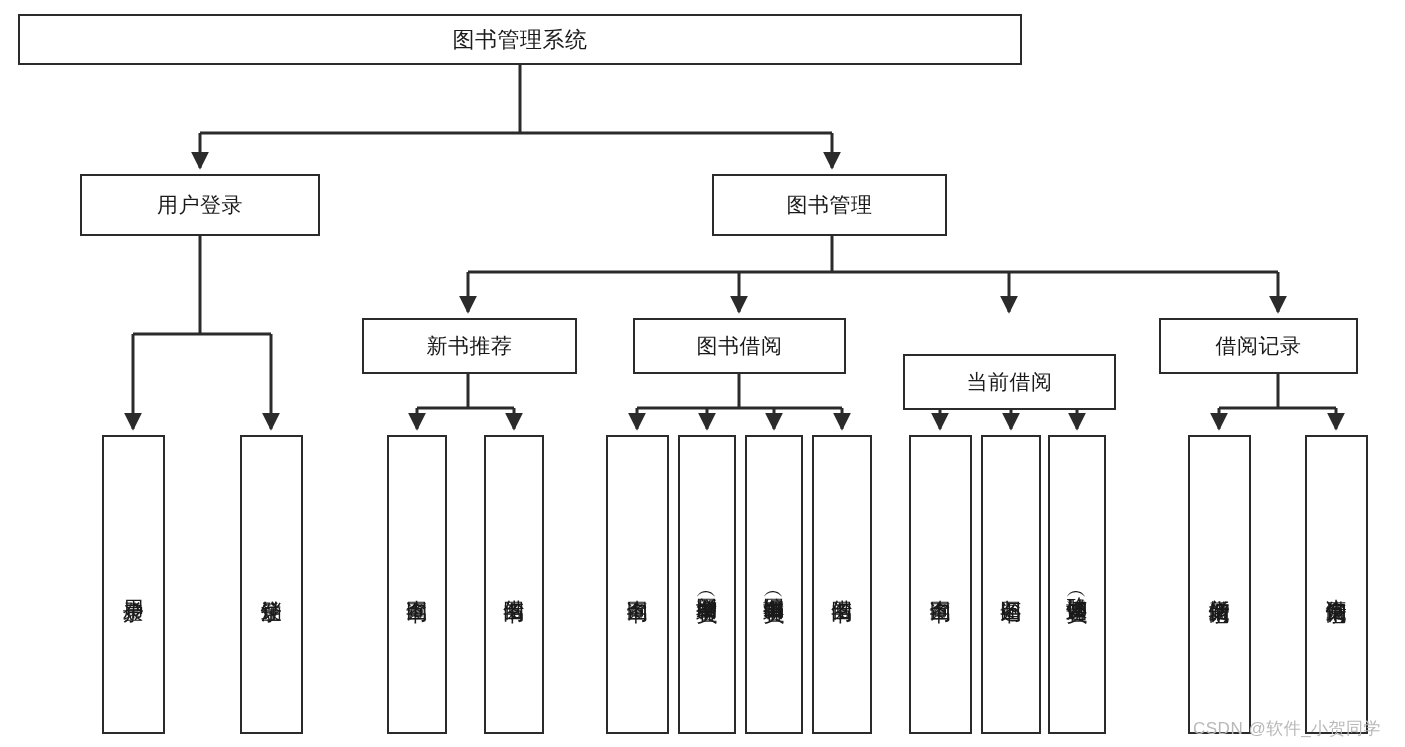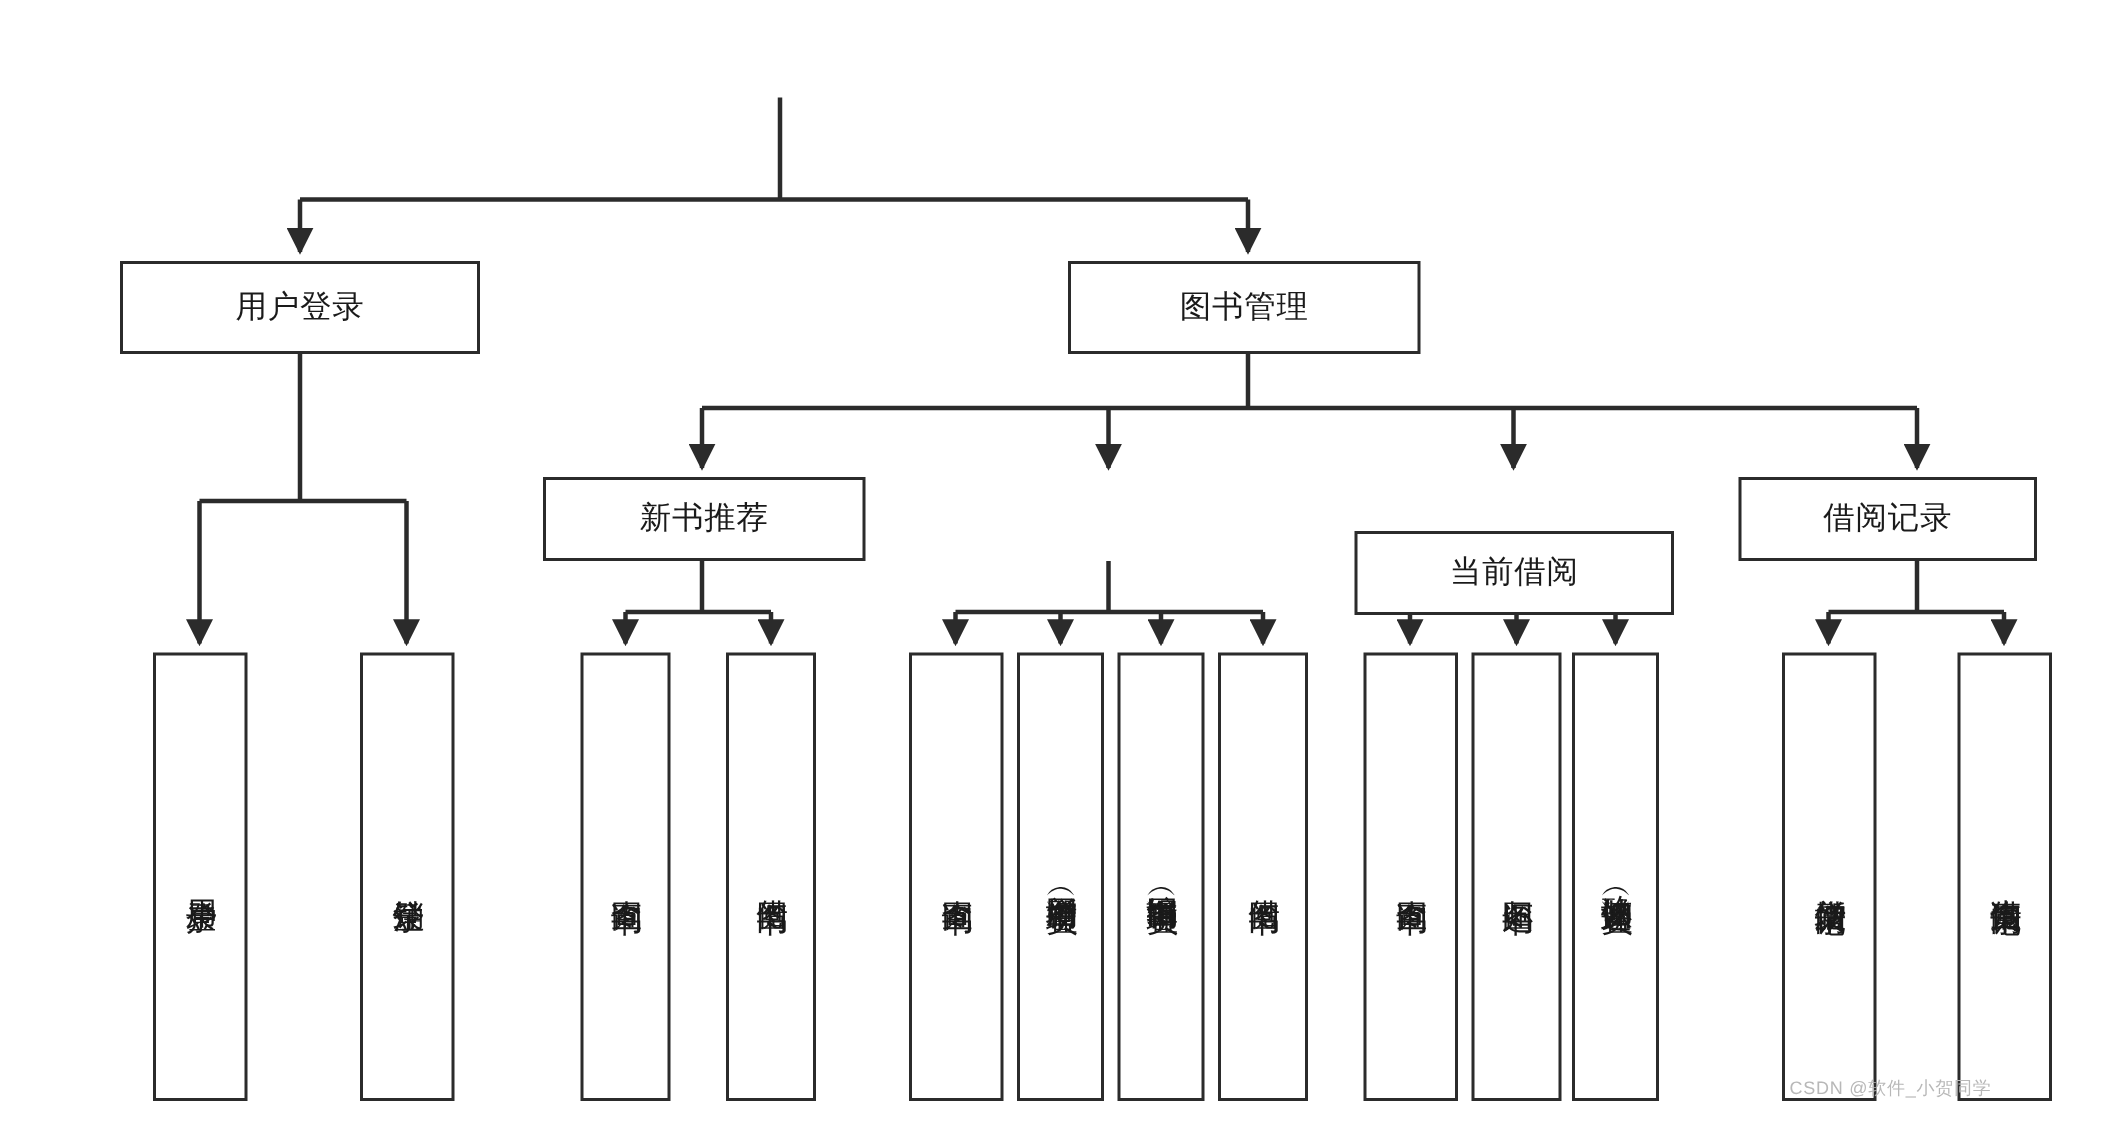--- a/index.html
+++ b/index.html
@@ -55,21 +55,21 @@
   .v-node .node-label {
     writing-mode: vertical-rl;
     text-orientation: upright;
     font-size: 21px;
     line-height: 1.12;
     letter-spacing: 1px;
     white-space: nowrap;
   }
   .watermark {
     position: absolute;
-    font-size: 12px;
+    font-size: 17px;
     color: #b8b8b8;
     white-space: nowrap;
     z-index: 5;
     letter-spacing: 0.5px;
   }
 </style>
 </head>
 <body>
 
 <div id="canvas">
@@ -117,30 +117,36 @@
       <path d="M 1011 408 L 1011 429" marker-end="url(#arrow)"></path>
       <path d="M 1077 408 L 1077 429" marker-end="url(#arrow)"></path>
 
       <path d="M 1278 374 L 1278 408"></path>
       <path d="M 1219 408 L 1336 408"></path>
       <path d="M 1219 408 L 1219 429" marker-end="url(#arrow)"></path>
       <path d="M 1336 408 L 1336 429" marker-end="url(#arrow)"></path>
     </g>
   </svg>
 
+  <div class="node h-node root" style="left:18px; top:14px; width:1004px; height:51px;">
+    <span class="node-label">图书管理系统</span>
+  </div>
 
   <div class="node h-node" style="left:80px; top:174px; width:240px; height:62px;">
     <span class="node-label">用户登录</span>
   </div>
   <div class="node h-node" style="left:362px; top:318px; width:215px; height:56px;">
     <span class="node-label">新书推荐</span>
   </div>
 
   <div class="node h-node" style="left:712px; top:174px; width:235px; height:62px;">
     <span class="node-label">图书管理</span>
+  </div>
+  <div class="node h-node" style="left:633px; top:318px; width:213px; height:56px;">
+    <span class="node-label">图书借阅</span>
   </div>
   <div class="node h-node" style="left:903px; top:318px; width:213px; height:56px;margin-top:36px;">
     <span class="node-label">当前借阅</span>
   </div>
   <div class="node h-node" style="left:1159px; top:318px; width:199px; height:56px;">
     <span class="node-label">借阅记录</span>
   </div>
 
   <div class="node v-node" style="left:102px; top:435px; width:63px; height:299px;">
     <span class="node-label">用户登录</span>

